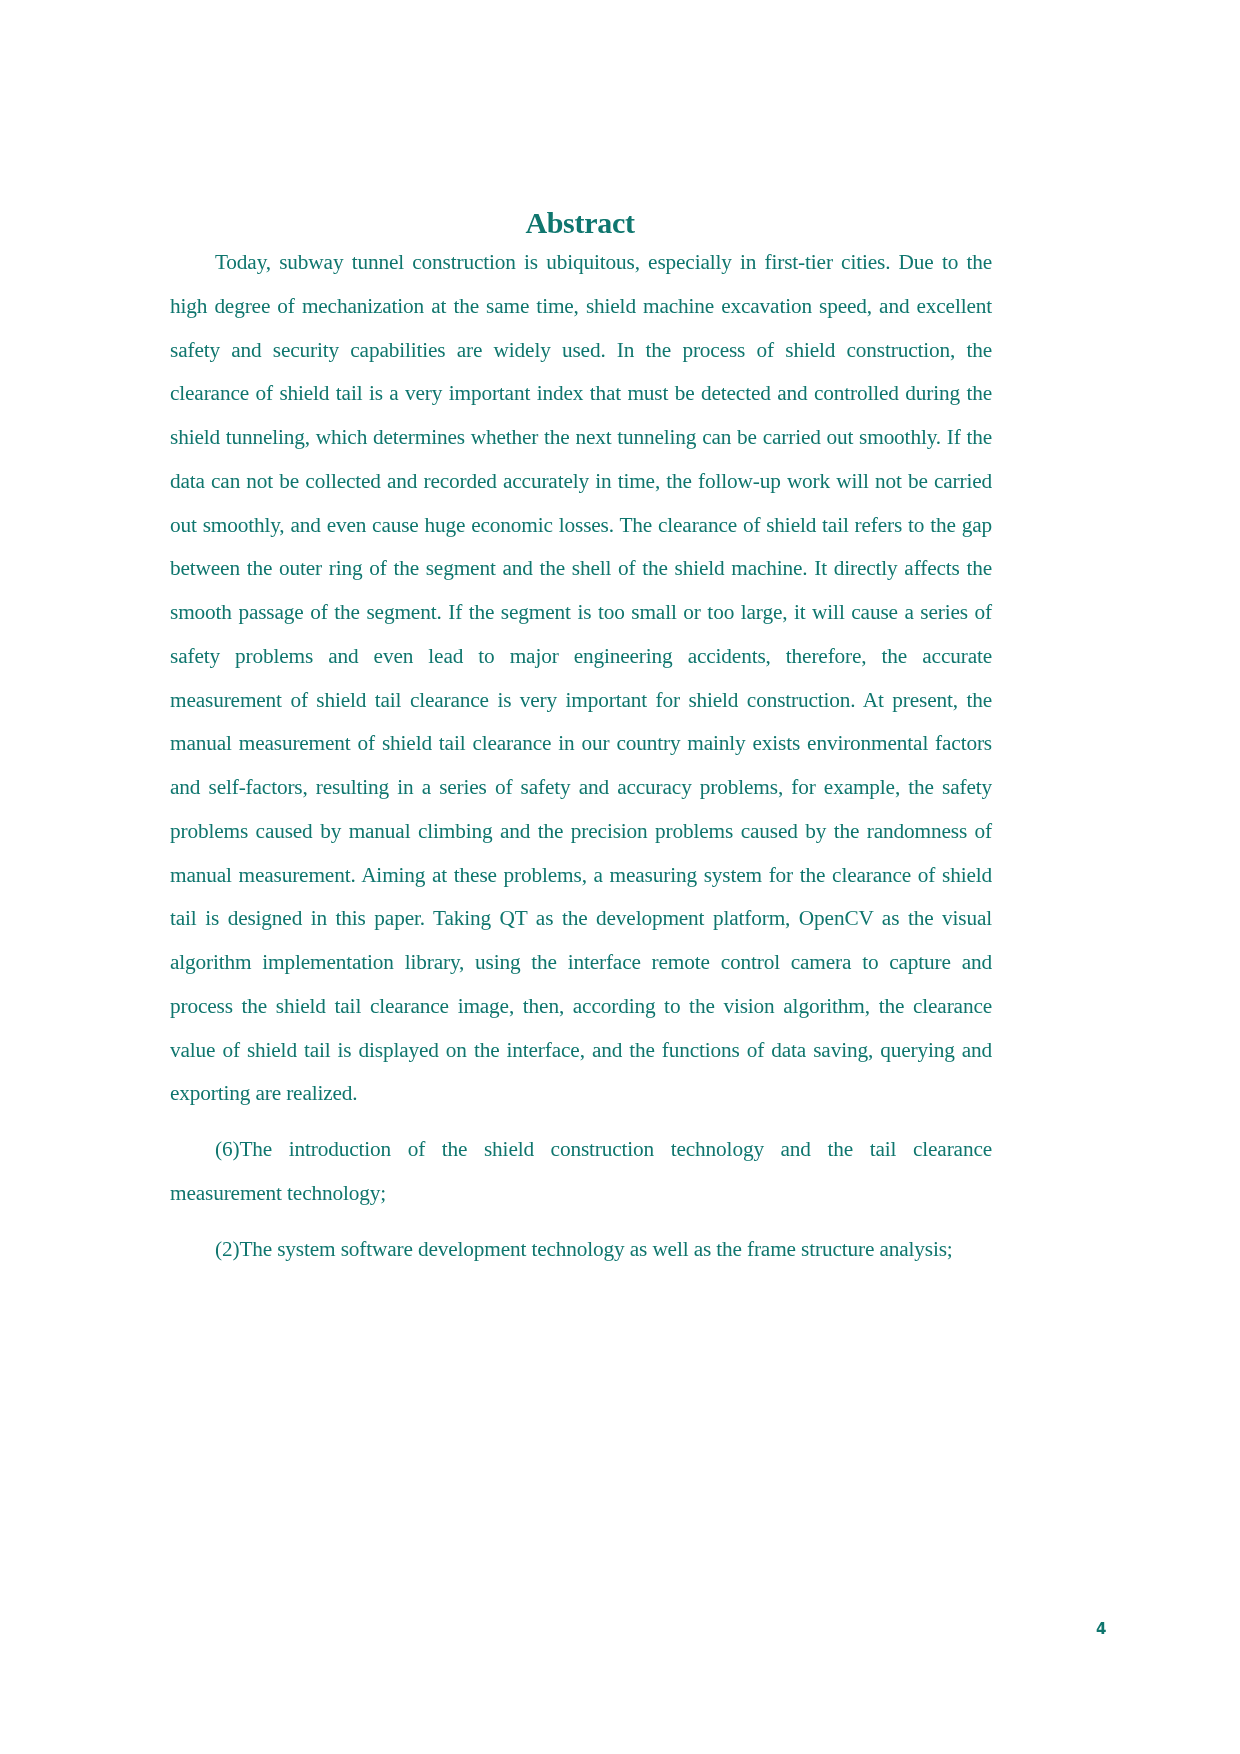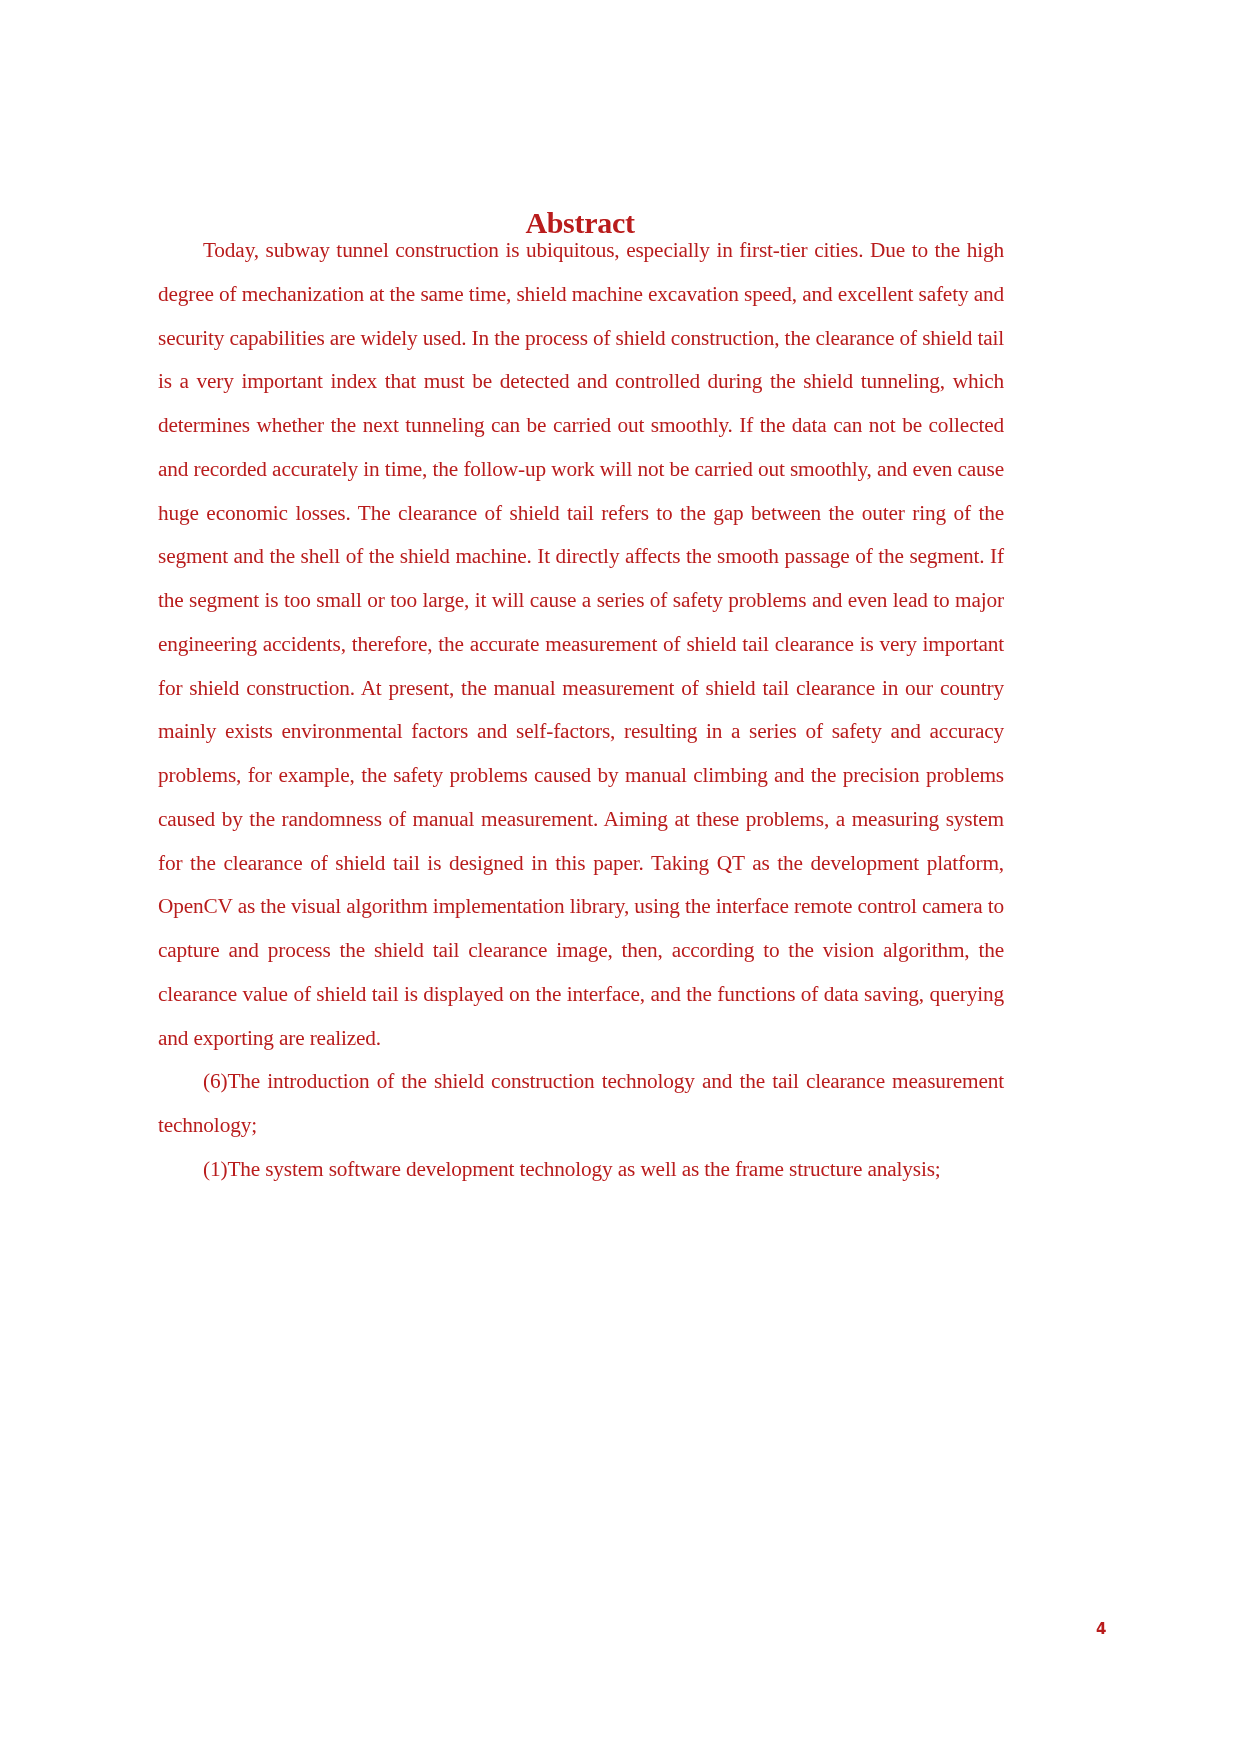--- a/index.html
+++ b/index.html
@@ -1,41 +1,41 @@
 <!DOCTYPE html>
 <html><head>
 <meta charset="utf-8">
 <style>
   html, body { margin: 0; padding: 0; background: #ffffff; }
   body { width: 1240px; height: 1754px; position: relative; overflow: hidden; }
   .page {
     position: absolute; left: 0; top: 0; width: 1240px; height: 1754px;
-    background: #ffffff; color: #b91c1c;
+    background: #ffffff; color: #0f766e;
     font-family: "Liberation Serif", "DejaVu Serif", serif;
   }
   .title {
     position: absolute; left: 0; width: 1160px; top: 205px;
     text-align: center; font-weight: bold; font-size: 30px; line-height: 36px;
     letter-spacing: -0.3px;
   }
   .body {
     position: absolute; left: 158px; top: 229px; width: 846px;
     font-size: 21.3px; line-height: 43.75px; text-align: justify;
     letter-spacing: -0.15px;
   }
-  .body p { margin: 0; text-indent: 45px; }
+  .body p { margin: 12px; text-indent: 45px; }
   .pagenum {
     position: absolute; left: 1096px; top: 1620px;
     font-family: "DejaVu Sans", sans-serif; font-weight: bold; font-size: 15px;
   }
 </style>
 </head>
 <body>
 
 <div class="page">
   <div class="title">Abstract</div>
   <div class="body">
     <p>Today, subway tunnel construction is ubiquitous, especially in first-tier cities. Due to the high degree of mechanization at the same time, shield machine excavation speed, and excellent safety and security capabilities are widely used. In the process of shield construction, the clearance of shield tail is a very important index that must be detected and controlled during the shield tunneling, which determines whether the next tunneling can be carried out smoothly. If the data can not be collected and recorded accurately in time, the follow-up work will not be carried out smoothly, and even cause huge economic losses. The clearance of shield tail refers to the gap between the outer ring of the segment and the shell of the shield machine. It directly affects the smooth passage of the segment. If the segment is too small or too large, it will cause a series of safety problems and even lead to major engineering accidents, therefore, the accurate measurement of shield tail clearance is very important for shield construction. At present, the manual measurement of shield tail clearance in our country mainly exists environmental factors and self-factors, resulting in a series of safety and accuracy problems, for example, the safety problems caused by manual climbing and the precision problems caused by the randomness of manual measurement. Aiming at these problems, a measuring system for the clearance of shield tail is designed in this paper. Taking QT as the development platform, OpenCV as the visual algorithm implementation library, using the interface remote control camera to capture and process the shield tail clearance image, then, according to the vision algorithm, the clearance value of shield tail is displayed on the interface, and the functions of data saving, querying and exporting are realized.</p>
     <p>(6)The introduction of the shield construction technology and the tail clearance measurement technology;</p>
-    <p>(1)The system software development technology as well as the frame structure analysis;</p>
+    <p>(2)The system software development technology as well as the frame structure analysis;</p>
   </div>
   <div class="pagenum">4</div>
 </div>
 
 </body></html>

